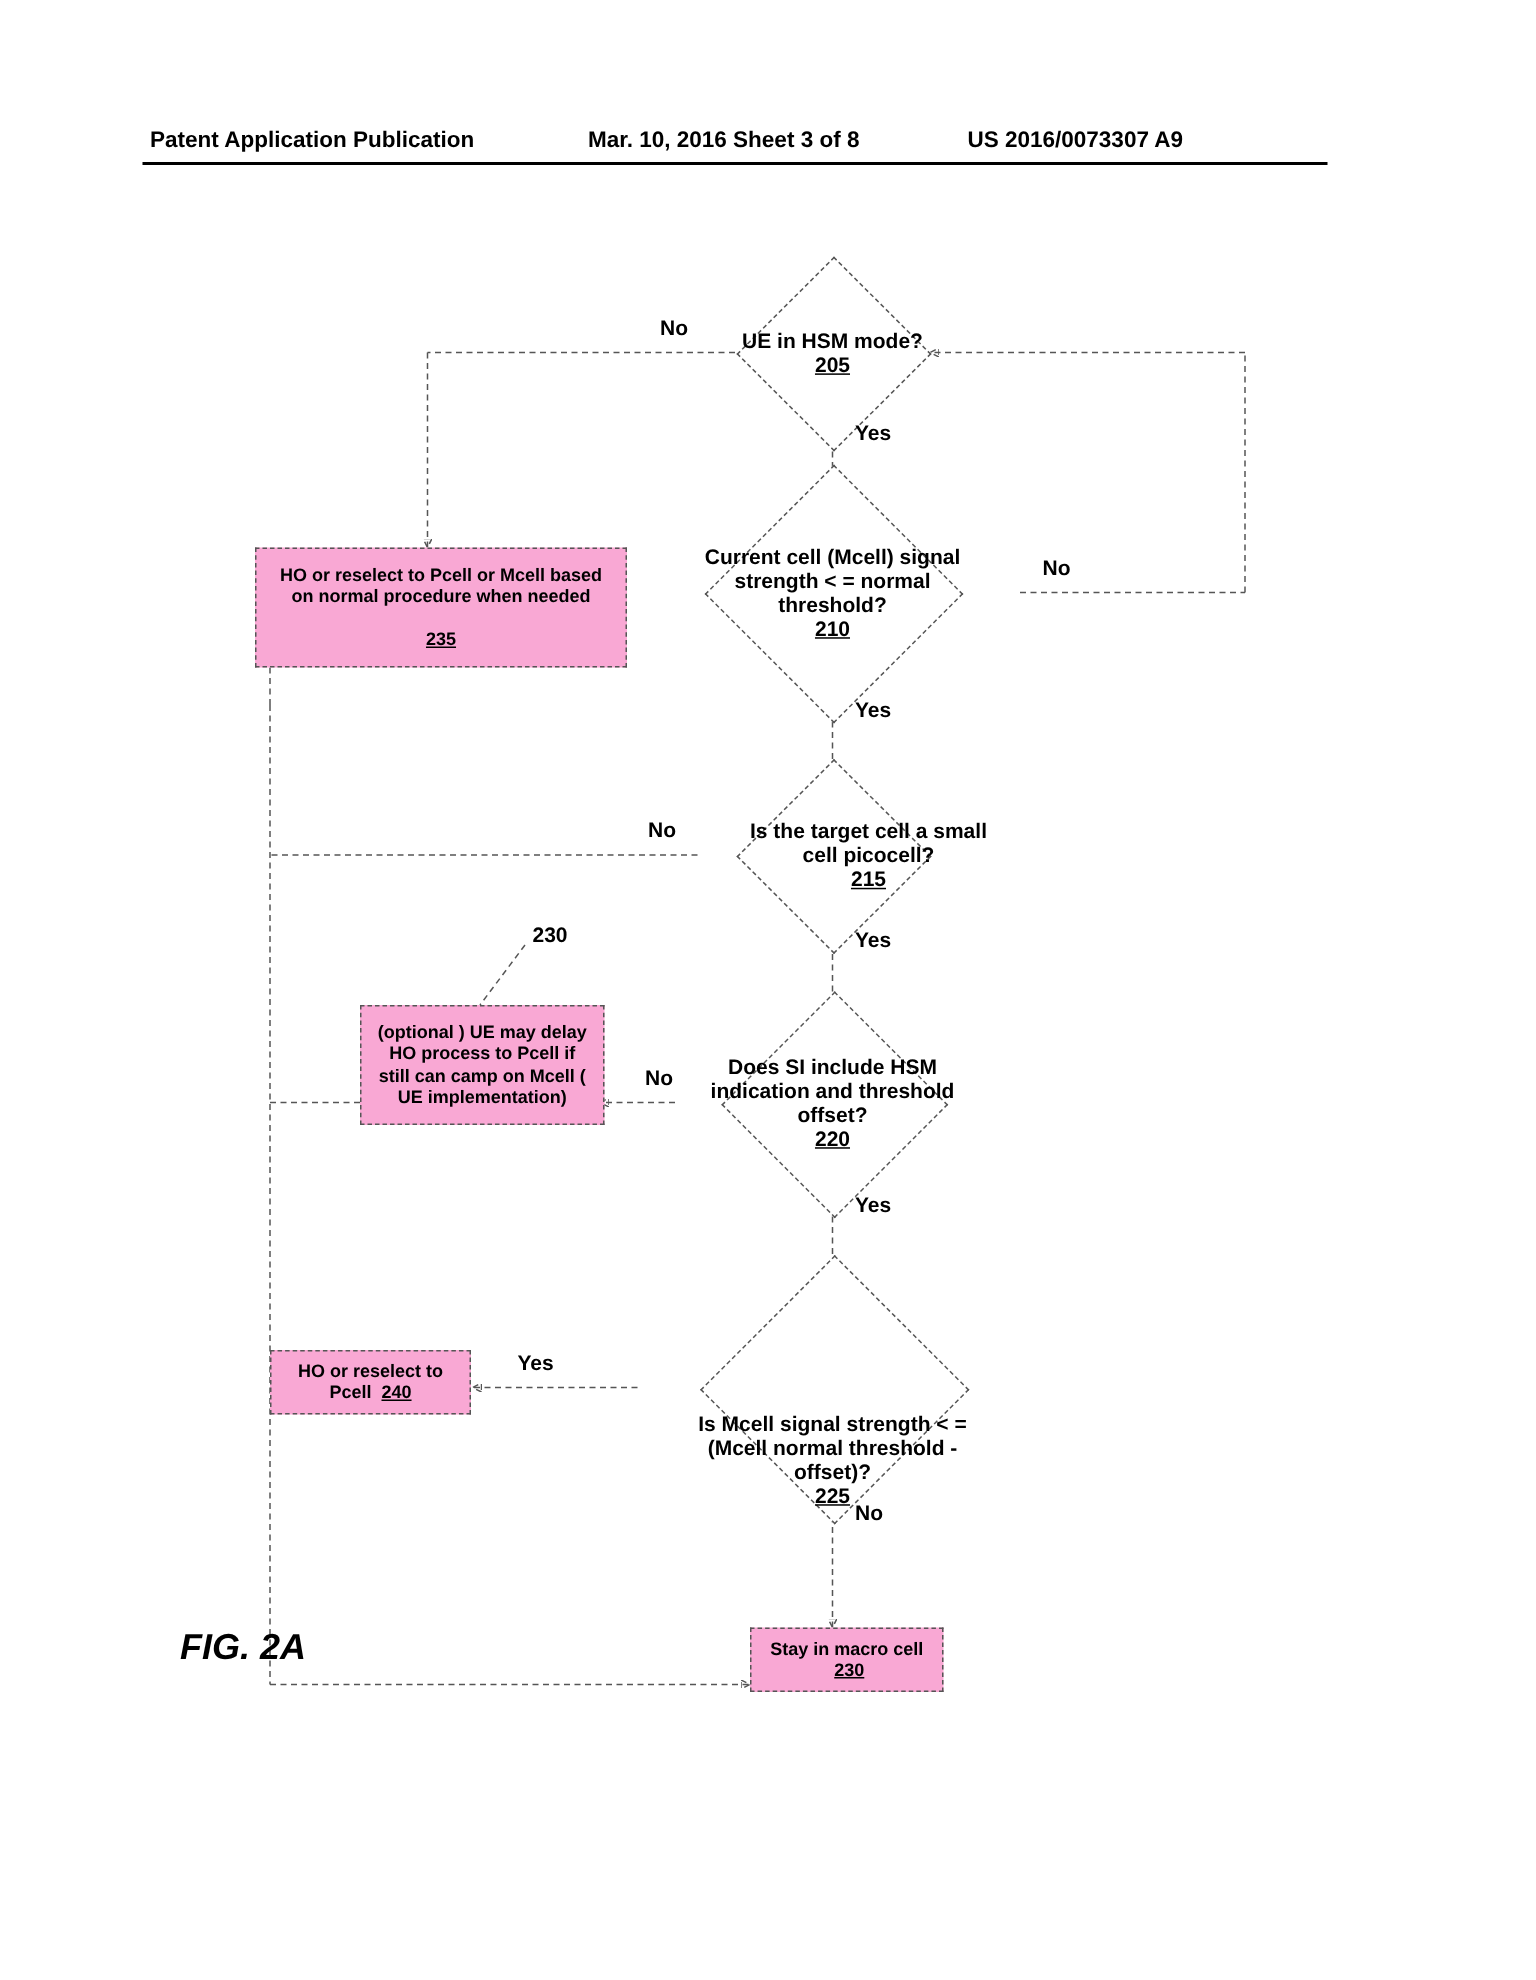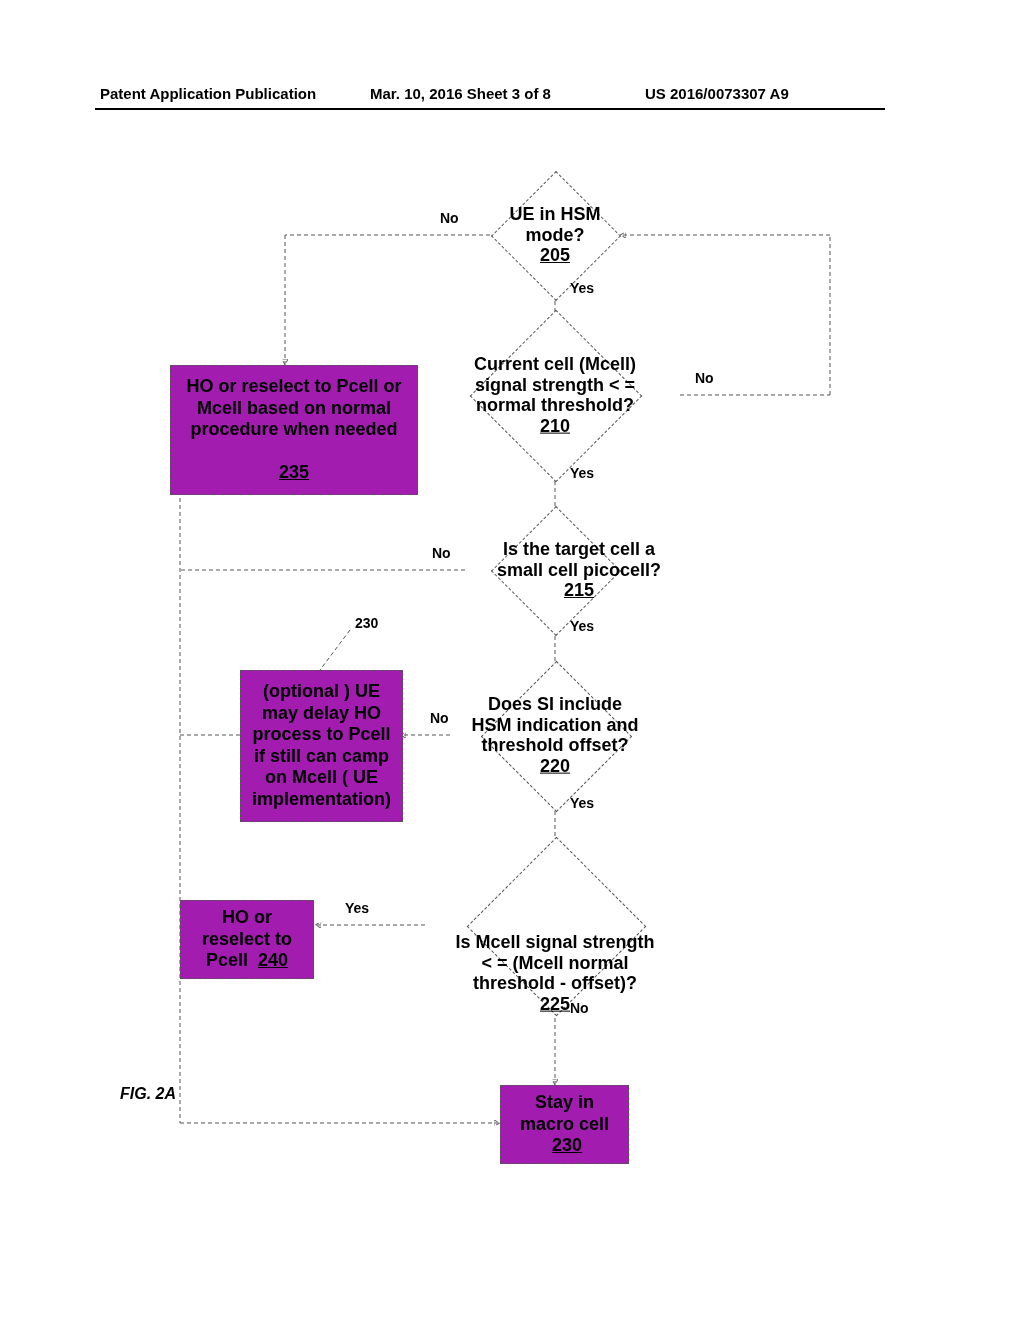--- a/index.html
+++ b/index.html
@@ -13,21 +13,21 @@
   }
   .page-header {
     position: absolute;
     top: 85px;
     left: 0;
     right: 0;
     font-size: 15px;
     font-weight: bold;
   }
   .hdr-left { position: absolute; left: 100px; }
-  .hdr-center { position: absolute; left: 370px; }
+  .hdr-center { position: absolute; left: 392px; }
   .hdr-right { position: absolute; left: 645px; }
   .hdr-rule {
     position: absolute;
     top: 108px;
     left: 95px;
     width: 790px;
     height: 2px;
     background: #000;
   }
 
@@ -50,47 +50,47 @@
   .diamond-shape {
     position: absolute;
     border: 1px dashed #555;
     transform: rotate(45deg);
     background: #fff;
   }
   .diamond-text {
     position: absolute;
     transform: translate(-50%,-50%);
     text-align: center;
-    font-size: 18px;
+    font-size: 14px;
     font-weight: bold;
     line-height: 1.15;
   }
 
   .rect {
     position: absolute;
     border: 1px dashed #555;
-    background: #a21caf;
+    background: #f9a8d4;
     padding: 10px 8px;
-    font-size: 18px;
+    font-size: 12px;
     font-weight: bold;
     text-align: center;
     line-height: 1.2;
   }
 
   .label {
     position: absolute;
     font-size: 14px;
     font-weight: bold;
   }
 
   .fig-label {
     position: absolute;
     font-style: italic;
     font-weight: bold;
-    font-size: 16px;
+    font-size: 24px;
   }
 
   svg.connectors {
     position: absolute;
     top: 0; left: 0;
     width: 740px;
     height: 1000px;
     pointer-events: none;
   }
   svg.connectors line, svg.connectors path {

